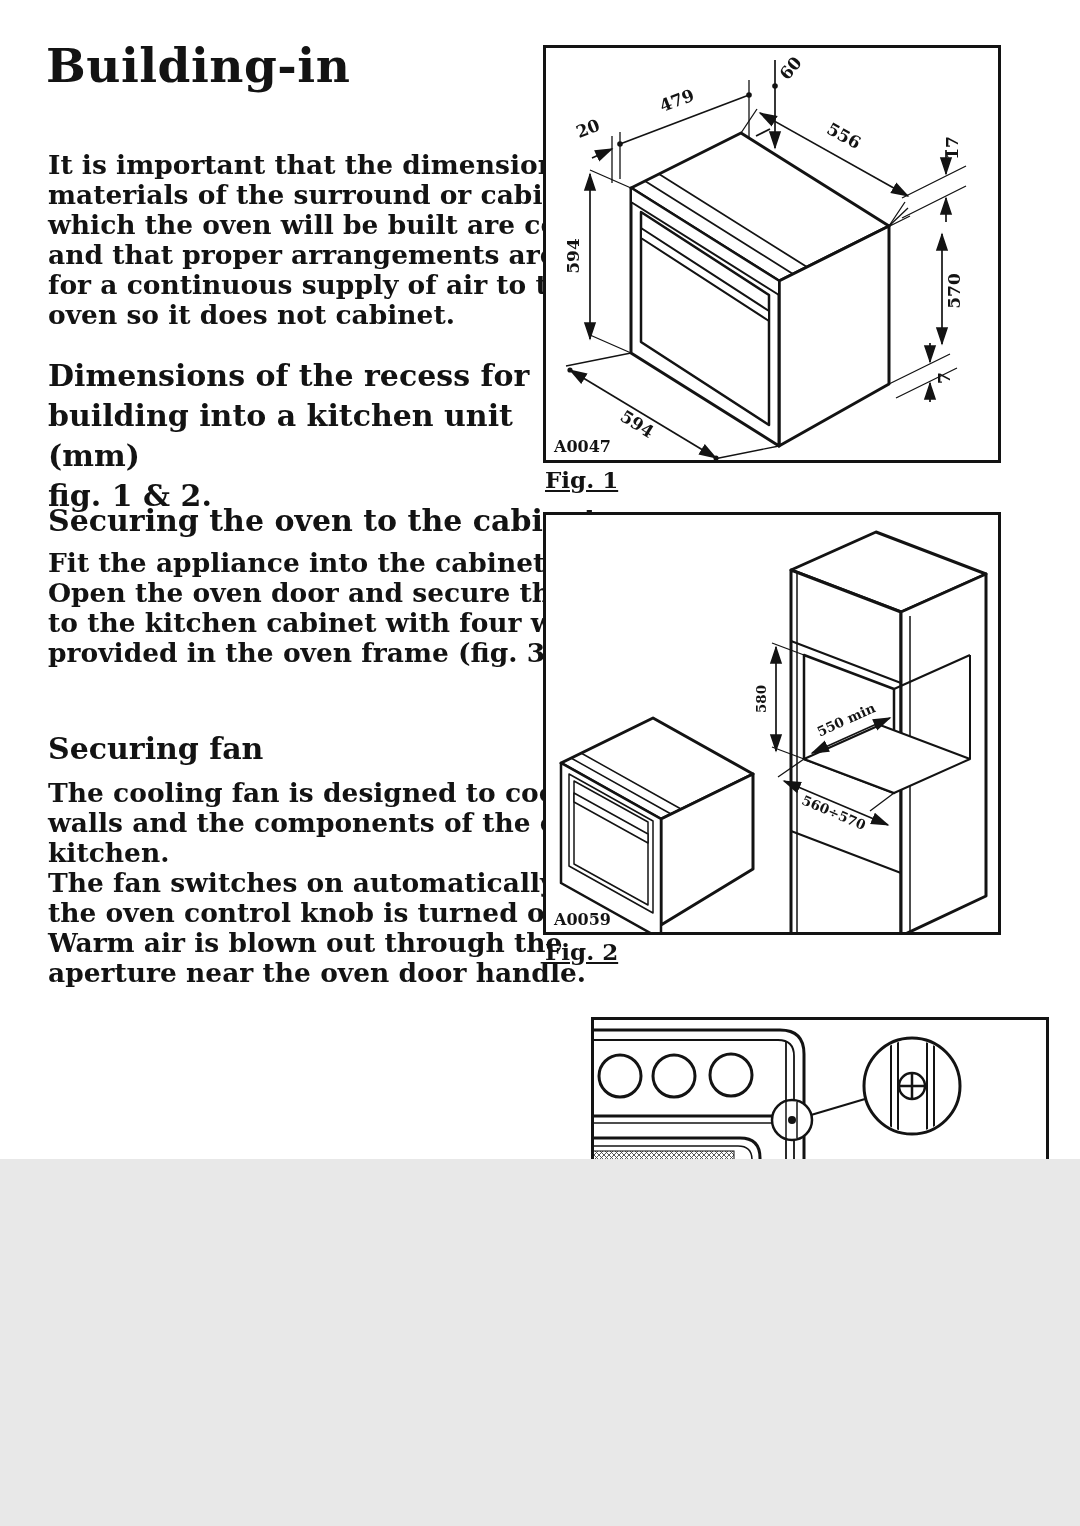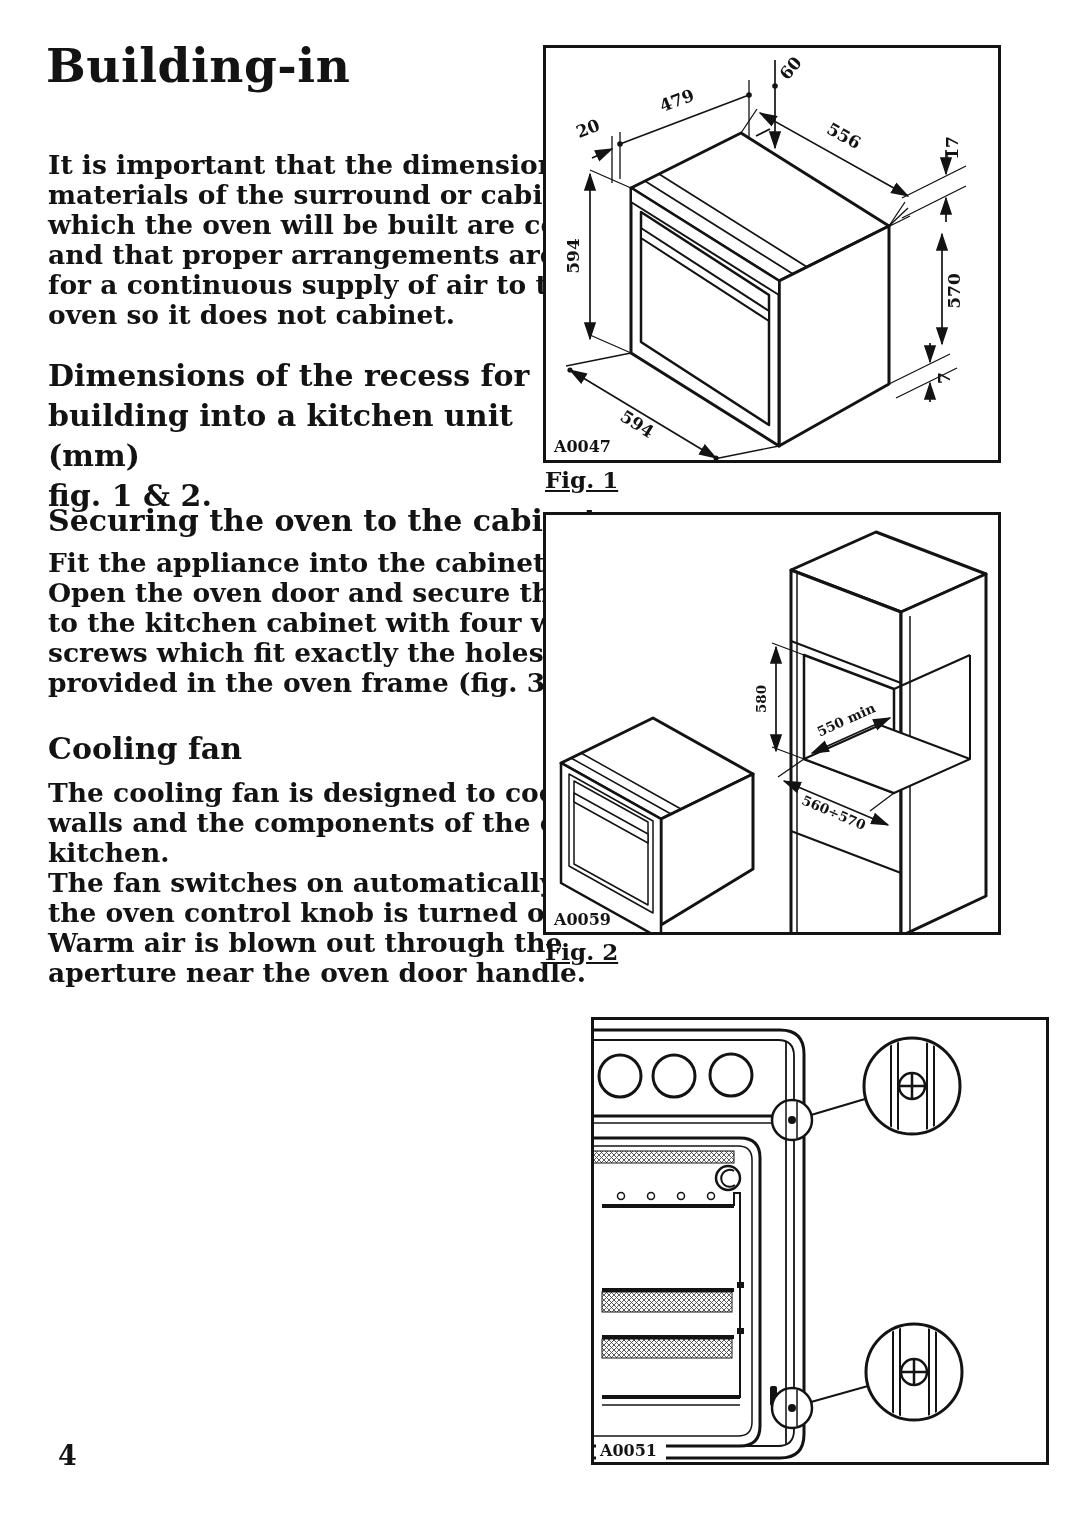--- a/index.html
+++ b/index.html
@@ -1,18 +1,18 @@
 <!DOCTYPE html>
 <html><head>
 <meta charset="utf-8">
 <style>
   html,body{margin:0;padding:0;background:#e8e8e8;}
   .page{
     position:relative;
-    width:1080px;height:1526px;
+    width:1080px;height:1159px;
     background:#ffffff;
     font-family:"DejaVu Serif", serif;
     color:#131313;
     overflow:hidden;
   }
   .abs{position:absolute;}
   h1.title{
     left:46px;top:38px;margin:0;
     font-size:47px;font-weight:700;letter-spacing:0.5px;
   }
@@ -62,25 +62,24 @@
     <div>building into a kitchen unit (mm)</div>
     <div>fig. 1 &amp; 2.</div>
   </div>
 
   <div class="abs h3" style="left:48px;top:503px;">Securing the oven to the cabinet</div>
 
   <div class="abs body-par" style="left:48px;top:548px;">
     <div class="ln">Fit the appliance into the cabinet recess.</div>
     <div class="ln">Open the oven door and secure the oven</div>
     <div class="ln">to the kitchen cabinet with four wood</div>
-    <div class="ln">screws which fit exactly the holes</div>
     <div class="ln">provided in the oven frame (fig. 3).</div>
   </div>
 
-  <div class="abs h3" style="left:48px;top:731px;">Cooling fan</div>
+  <div class="abs h3" style="left:48px;top:731px;">Securing fan</div>
 
   <div class="abs body-par" style="left:48px;top:778px;">
     <div class="ln">The cooling fan is designed to cool the</div>
     <div class="ln">walls and the components of the oven</div>
     <div class="ln">kitchen.</div>
     <div class="ln">The fan switches on automatically when</div>
     <div class="ln">the oven control knob is turned on.</div>
     <div class="ln">Warm air is blown out through the</div>
     <div class="ln">aperture near the oven door handle.</div>
   </div>

